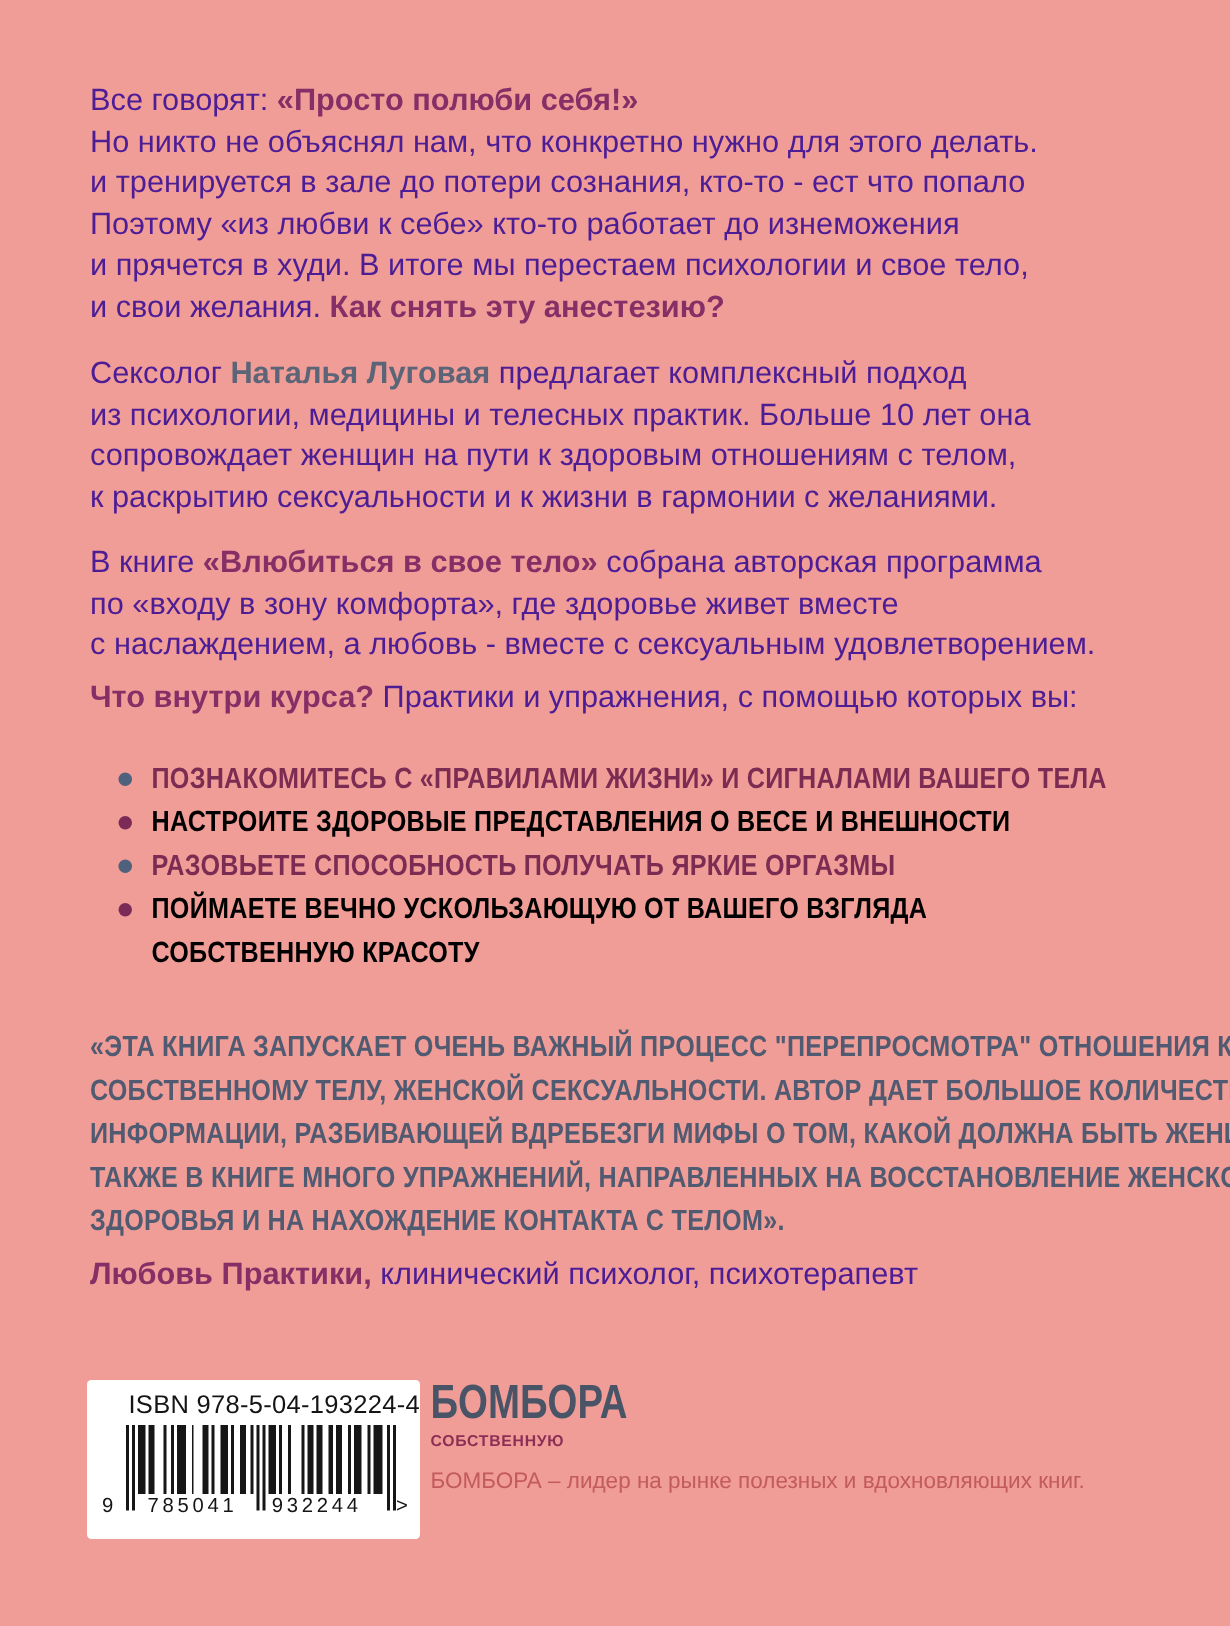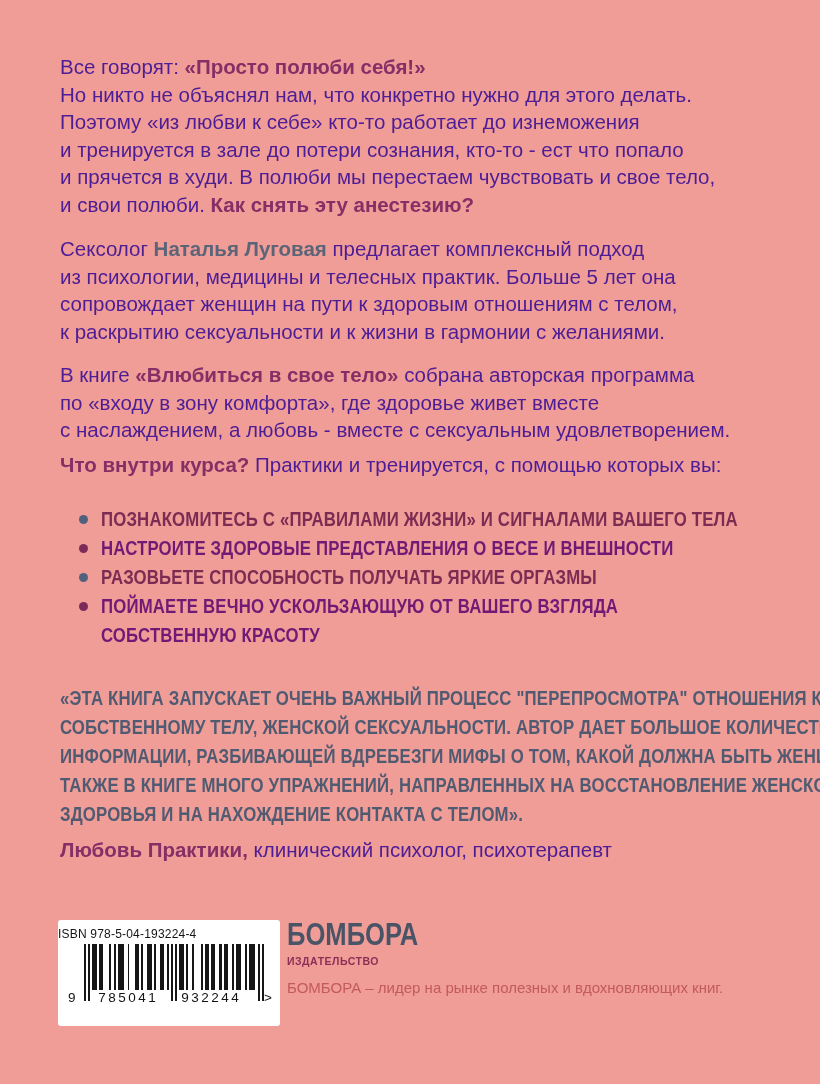--- a/index.html
+++ b/index.html
@@ -25,27 +25,27 @@
   }
   .quote{font-weight:bold;font-size:19.5px;line-height:29px;color:#505B72;}
   
   .benefits{list-style:none;margin:0;padding:0;left:79px;}
   .benefit{display:flex;align-items:flex-start;}
   .dot{width:9px;height:9px;border-radius:50%;margin:10px 13px 0 0;flex:none;}
   .dot.slate{background:#4F617D;}
   .dot.maroon{background:#7C2B58;}
   .benefit-text{font-weight:bold;font-size:19.5px;line-height:29px;}
   .benefit-text.maroon{color:#7C2C52;}
-  .benefit-text.slate{color:#701a75;}
+  .benefit-text.slate{color:#000000;}
   
   .barcode-panel{
     position:absolute;left:58px;top:920px;width:222px;height:106px;
     background:#FFFFFF;border-radius:3px;box-sizing:border-box;padding-top:7px;
   }
-  .isbn{font-size:12px;color:#141414;text-align:left;letter-spacing:0.2px;}
+  .isbn{font-size:17px;color:#141414;text-align:right;letter-spacing:0.2px;}
   .bars{display:flex;align-items:flex-start;height:58px;width:182px;margin:3px 0 0 26px;}
   .bars span{flex:none;display:block;}
   .bars .b{background:#161616;height:46px;}
   .bars .b.t{height:57px;}
   .bars .sp{height:1px;}
   .bdigits{
     display:flex;justify-content:space-between;align-items:baseline;
     margin:-12px 8px 0 10px;position:relative;
     font-size:13.5px;color:#141414;
   }
@@ -61,40 +61,40 @@
   .pub-desc .ln{white-space:nowrap;}
 </style>
 </head>
 <body>
 
 <main>
 
   <section class="sec rich" style="top:53px">
       <div class="tline"><span class="seg body">Все говорят: </span><span class="seg accent">«Просто полюби себя!»</span></div>
       <div class="tline"><span class="seg body">Но никто не объяснял нам, что конкретно нужно для этого делать.</span></div>
+      <div class="tline"><span class="seg body">и тренируется в зале до потери сознания, кто-то - ест что попало</span></div>
       <div class="tline"><span class="seg body">Поэтому «из любви к себе» кто-то работает до изнеможения</span></div>
-      <div class="tline"><span class="seg body">и тренируется в зале до потери сознания, кто-то - ест что попало</span></div>
-      <div class="tline"><span class="seg body">и прячется в худи. В полюби мы перестаем чувствовать и свое тело,</span></div>
-      <div class="tline"><span class="seg body">и свои полюби. </span><span class="seg accent">Как снять эту анестезию?</span></div>
+      <div class="tline"><span class="seg body">и прячется в худи. В итоге мы перестаем психологии и свое тело,</span></div>
+      <div class="tline"><span class="seg body">и свои желания. </span><span class="seg accent">Как снять эту анестезию?</span></div>
     </section>
 
   <section class="sec rich" style="top:235px">
       <div class="tline"><span class="seg body">Сексолог </span><span class="seg name">Наталья Луговая</span><span class="seg body"> предлагает комплексный подход</span></div>
-      <div class="tline"><span class="seg body">из психологии, медицины и телесных практик. Больше 5 лет она</span></div>
+      <div class="tline"><span class="seg body">из психологии, медицины и телесных практик. Больше 10 лет она</span></div>
       <div class="tline"><span class="seg body">сопровождает женщин на пути к здоровым отношениям с телом,</span></div>
       <div class="tline"><span class="seg body">к раскрытию сексуальности и к жизни в гармонии с желаниями.</span></div>
     </section>
 
   <section class="sec rich" style="top:361px">
       <div class="tline"><span class="seg body">В книге </span><span class="seg accent">«Влюбиться в свое тело»</span><span class="seg body"> собрана авторская программа</span></div>
       <div class="tline"><span class="seg body">по «входу в зону комфорта», где здоровье живет вместе</span></div>
       <div class="tline"><span class="seg body">с наслаждением, а любовь - вместе с сексуальным удовлетворением.</span></div>
     </section>
 
-  <section class="sec rich" style="top:451px"><span class="seg accent">Что внутри курса?</span><span class="seg body"> Практики и тренируется, с помощью которых вы:</span></section>
+  <section class="sec rich" style="top:451px"><span class="seg accent">Что внутри курса?</span><span class="seg body"> Практики и упражнения, с помощью которых вы:</span></section>
 
   <ul class="sec benefits" style="top:505px">
       <li class="benefit">
         <span class="dot slate"></span>
         <div class="benefit-text maroon">
           <div class="ln">ПОЗНАКОМИТЕСЬ С «ПРАВИЛАМИ ЖИЗНИ» И СИГНАЛАМИ ВАШЕГО ТЕЛА</div>
         </div>
       </li>
       <li class="benefit">
         <span class="dot maroon"></span>
@@ -195,20 +195,20 @@
       <div class="bdigits">
         <span>9</span>
         <span class="grp">785041</span>
         <span class="grp">932244</span>
         <span>&gt;</span>
       </div>
     </div>
 
     <div class="publisher">
       <div class="pub-logo">БОМБОРА</div>
-      <div class="pub-type">ИЗДАТЕЛЬСТВО</div>
+      <div class="pub-type">СОБСТВЕННУЮ</div>
       <div class="pub-desc">
           <div class="ln">БОМБОРА – лидер на рынке полезных и вдохновляющих книг.</div>
         </div>
     </div>
 
   </footer>
 </main>
 
 </body></html>

